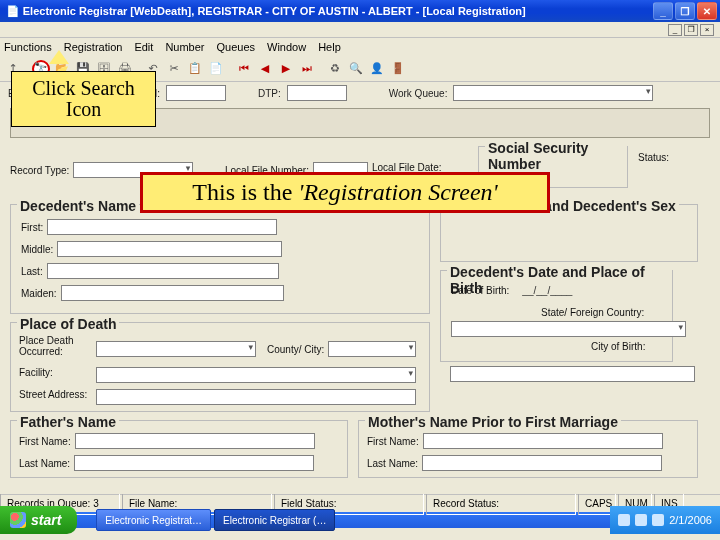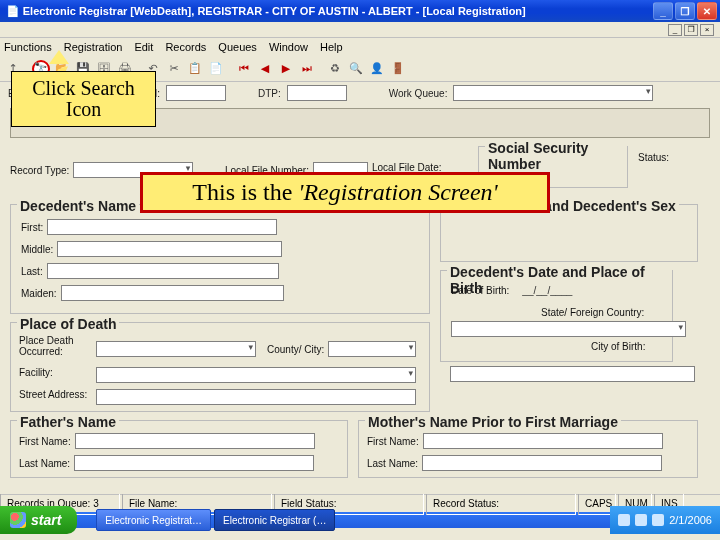--- a/index.html
+++ b/index.html
@@ -79,21 +79,21 @@
 <div class="mdi-ctl">
   <div class="m">_</div>
   <div class="m">❐</div>
   <div class="m">×</div>
 </div>
 
 <div class="menubar">
   <span>Functions</span>
   <span>Registration</span>
   <span>Edit</span>
-  <span>Records</span>
+  <span>Number</span>
   <span>Queues</span>
   <span>Window</span>
   <span>Help</span>
 </div>
 
 <div class="toolbar">
   <div class="tbtn">↥</div>
   <div class="tsep"></div>
   <div class="tbtn hl">🔭</div>
   <div class="tbtn">📂</div>

